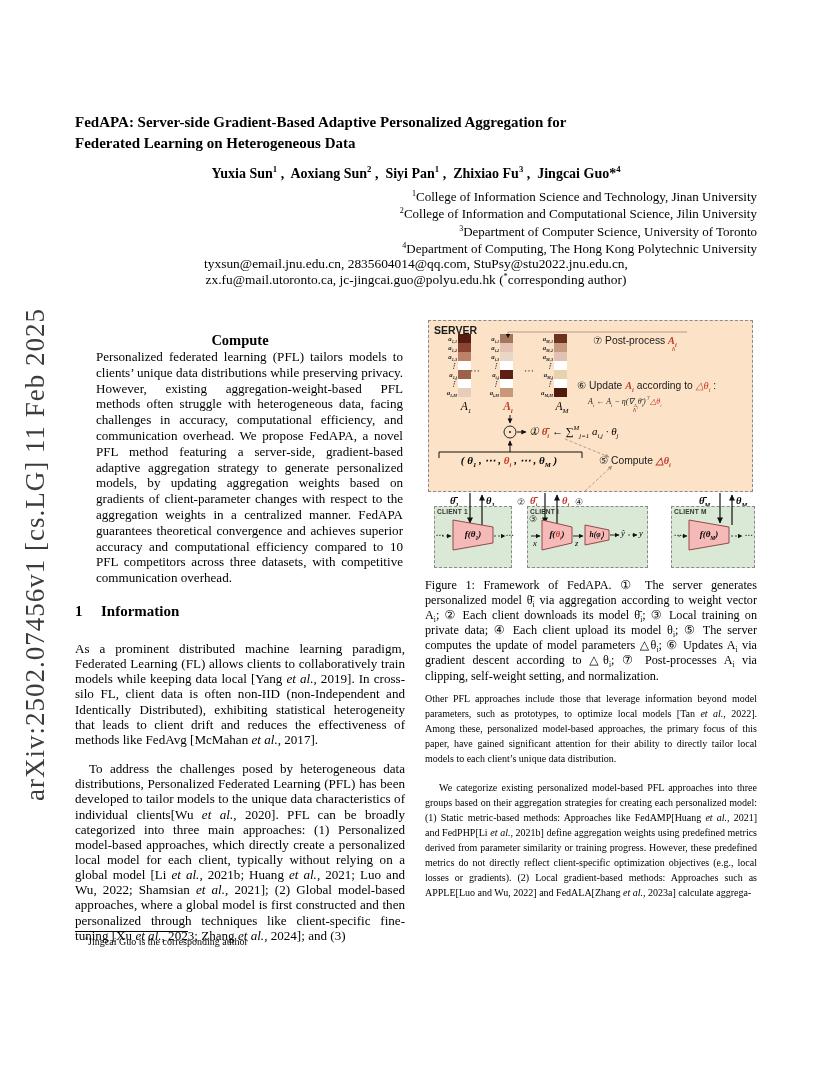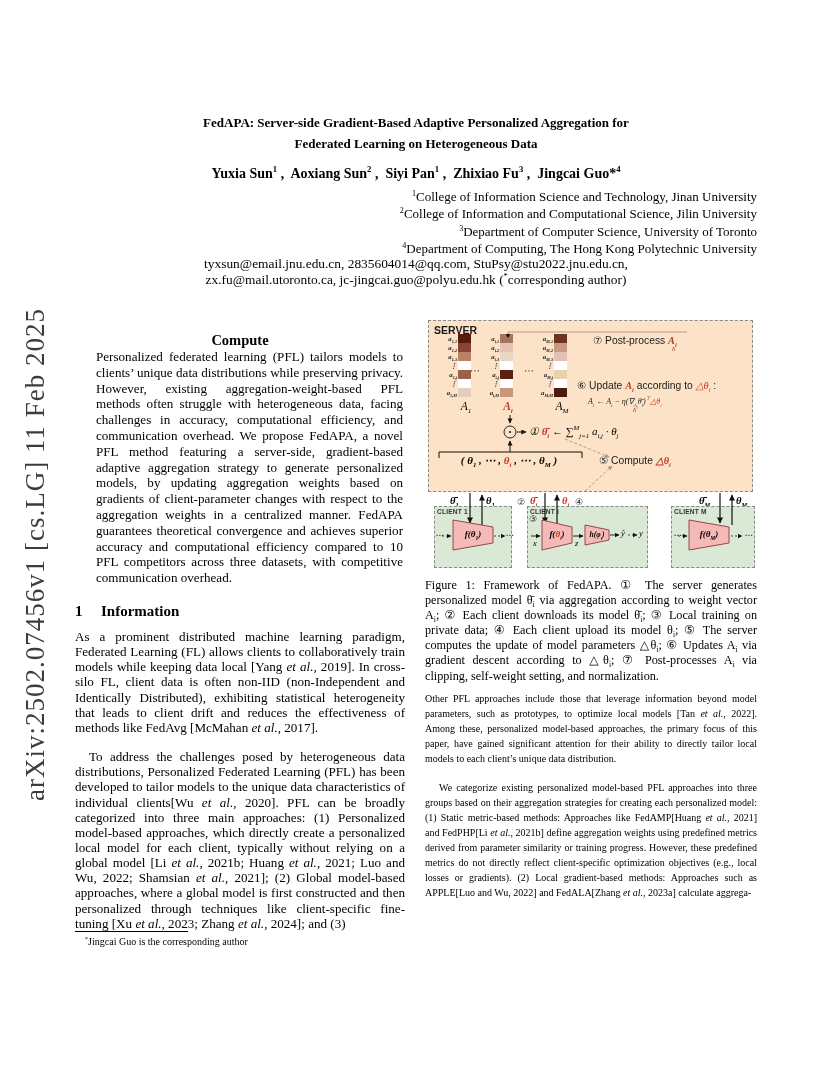--- a/index.html
+++ b/index.html
@@ -22,39 +22,39 @@
 
   
   .arxiv{
     position:absolute;left:20px;top:295px;height:520px;width:46px;
     writing-mode:vertical-rl;transform:rotate(180deg);
     font-size:27px;color:#3c3c3c;letter-spacing:1px;white-space:nowrap;
     text-align:center;
   }
 
   
-  .title{position:absolute;left:75px;top:112px;width:682px;text-align:center;
-    font-size:13px;font-weight:bold;line-height:21px;}
+  .title{position:absolute;left:75px;top:112px;width:682px;
+    font-size:15px;font-weight:bold;line-height:21px;}
   .authors{position:absolute;left:75px;top:166px;width:682px;text-align:center;
     font-size:14px;font-weight:bold;}
   .affils{position:absolute;left:75px;top:188px;width:682px;text-align:right;
     font-size:13px;line-height:17.4px;}
   .emails{position:absolute;left:75px;top:256px;width:682px;text-align:center;
     font-size:13.4px;line-height:15.5px;}
 
   
   .cols{position:absolute;left:75px;top:318px;width:682px;height:680px;display:flex;gap:20px;}
   .colL{width:330px;position:relative;}
   .colR{width:332px;position:relative;}
 
   .abs-head{margin-top:14px;text-align:center;font-size:14.5px;font-weight:bold;}
   .abs-text{margin:0 2px 0 21px;font-size:13.1px;line-height:15.8px;text-align:justify;}
   .sec-head{margin-top:17px;font-size:15px;font-weight:bold;}
   .sec-head .num{display:inline-block;width:26px;}
-  .para{margin-top:9px;font-size:13.1px;line-height:15.15px;text-align:justify;}
+  .para{margin-top:21px;font-size:13.1px;line-height:15.15px;text-align:justify;}
   .para.indent{margin-top:14px;text-indent:14px;}
   .footnote-rule{position:absolute;left:0;top:613px;width:113px;border-top:1.2px solid #000;}
   .footnote{position:absolute;left:0;top:618px;width:330px;font-size:10px;}
   .footnote .pad{display:inline-block;width:10px;}
 
   
   .fig{position:relative;width:332px;height:252px;}
   .server{position:absolute;left:3px;top:2px;width:325px;height:172px;
     background:var(--server-bg);border:1.3px dashed #8a8a8a;}
   .clientbox{position:absolute;background:var(--client-bg);border:1.3px dashed #8a8a8a;}

